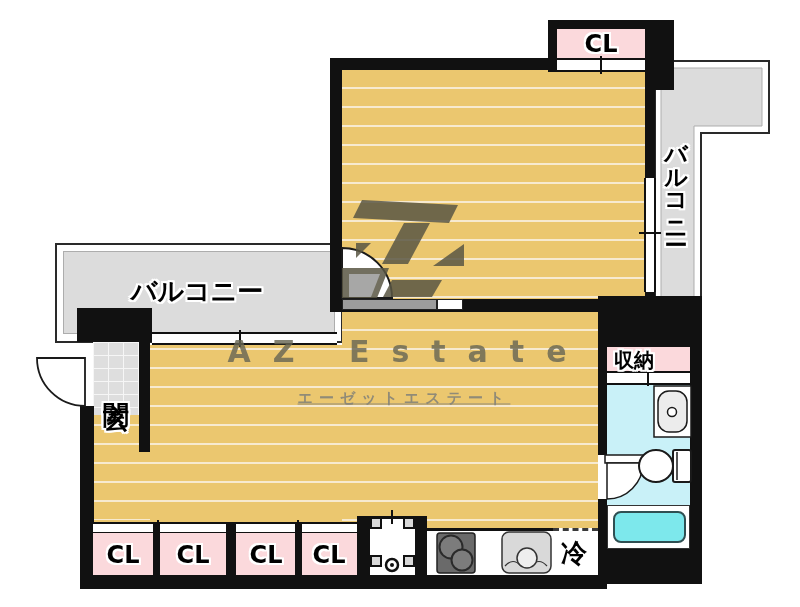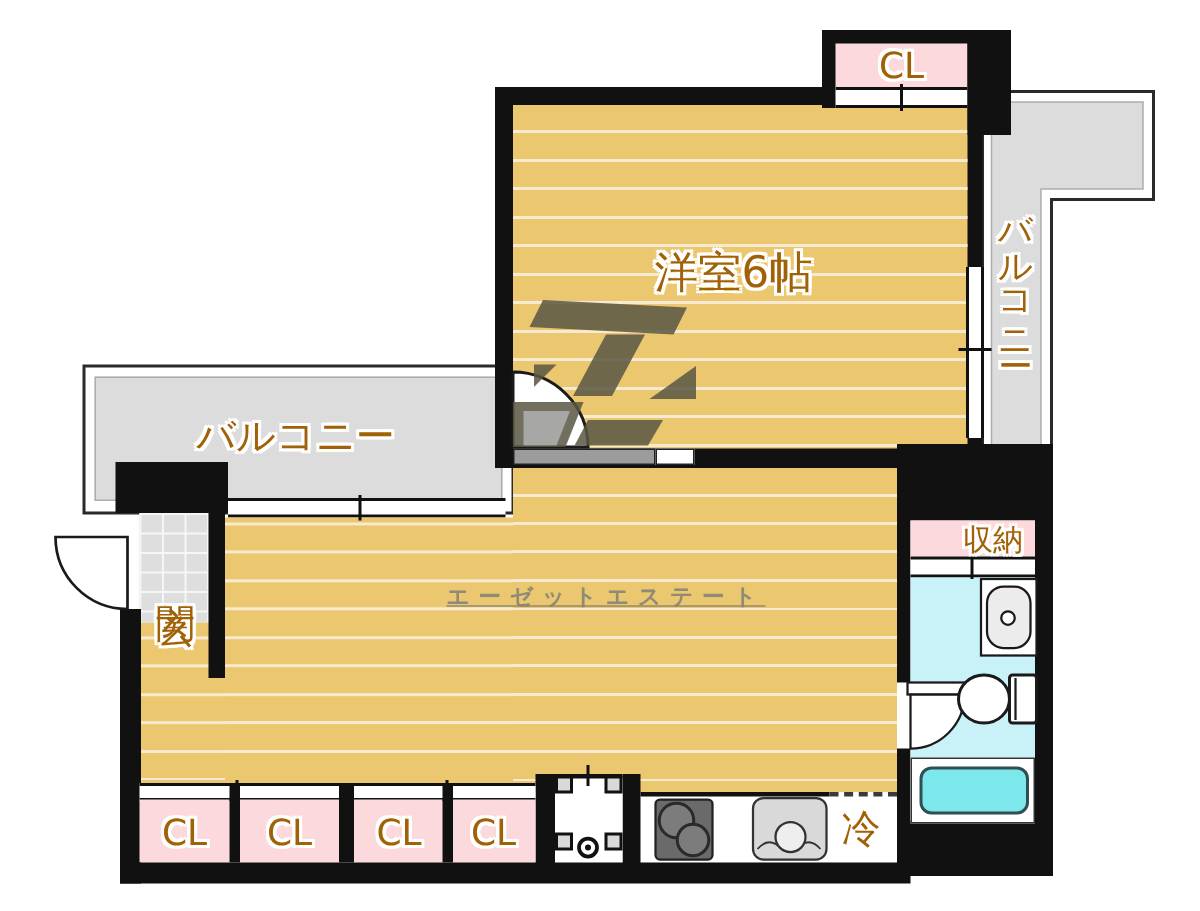--- a/index.html
+++ b/index.html
@@ -10,21 +10,21 @@
   .tatami{background-color:#ebc76f;
           background-image:repeating-linear-gradient(180deg,rgba(0,0,0,0) 0 17px,#f7ead0 17px 19px);}
   .pink{background:#fbd9dc;}
   .gray{background:#dcdcdc;}
   .cyan{background:#c9f1f8;}
   .doorstrip{background:#fff;border-top:2px solid #111;border-bottom:2px solid #111;}
   .tiles{background-color:#dedede;
          background-image:linear-gradient(#f6f6f6 1px,rgba(0,0,0,0) 1px),
                           linear-gradient(90deg,#f6f6f6 1px,rgba(0,0,0,0) 1px);
          background-size:15px 13px;}
-  .lbl{position:absolute;color:#a16207;font-weight:normal;white-space:nowrap;
+  .lbl{position:absolute;color:#000000;font-weight:bold;white-space:nowrap;
        transform:translate(-50%,-50%);
        text-shadow:-2px -2px 0 #fff,2px -2px 0 #fff,-2px 2px 0 #fff,2px 2px 0 #fff,
                    -2px 0 0 #fff,2px 0 0 #fff,0 -2px 0 #fff,0 2px 0 #fff;}
   .vert{writing-mode:vertical-rl;}
   .wm-main{position:absolute;transform:translate(-50%,-50%);
            color:rgba(104,102,84,0.82);font-size:30px;font-weight:bold;letter-spacing:22px;}
   .wm-kana{position:absolute;transform:translate(-50%,-50%);
            color:rgba(134,132,120,0.9);font-size:15px;letter-spacing:6px;font-weight:bold;}
   svg{position:absolute;left:0;top:0;}
 </style>
@@ -151,27 +151,27 @@
       <line x1="601" y1="56" x2="601" y2="74"></line>
       <line x1="639" y1="233" x2="661" y2="233"></line>
       <line x1="240" y1="330" x2="240" y2="347"></line>
       <line x1="648" y1="371" x2="648" y2="386"></line>
       <line x1="158" y1="520" x2="158" y2="536"></line>
       <line x1="298" y1="520" x2="298" y2="536"></line>
       <line x1="392" y1="510" x2="392" y2="524"></line>
     </g>
   </svg>
 
+  <div class="wm-main" style="left:408px;top:351px;">AZ Estate</div>
   <div class="wm-kana" style="left:404px;top:398px;text-decoration:underline;">エーゼットエステート</div>
 
-  <div class="lbl" style="left:489px;top:182px;font-size:29px;">洋室6帖</div>
   <div class="lbl" style="left:197px;top:291px;font-size:26px;">バルコニー</div>
   <div class="lbl vert" style="left:677px;top:180px;font-size:23px;">バルコニー</div>
   <div class="lbl vert" style="left:117px;top:383px;font-size:26px;">玄関</div>
-  <div class="lbl" style="left:652px;top:360px;font-size:20px;padding-left:20px;">収納</div>
+  <div class="lbl" style="left:624px;top:360px;font-size:20px;padding-left:20px;">収納</div>
   <div class="lbl" style="left:601px;top:44px;font-size:24px;">CL</div>
   <div class="lbl" style="left:123px;top:555px;font-size:24px;">CL</div>
   <div class="lbl" style="left:193px;top:555px;font-size:24px;">CL</div>
   <div class="lbl" style="left:266px;top:555px;font-size:24px;">CL</div>
   <div class="lbl" style="left:329px;top:555px;font-size:24px;">CL</div>
   <div class="lbl" style="left:574px;top:553px;font-size:26px;">冷</div>
 
 </div>
 
 </body></html>

